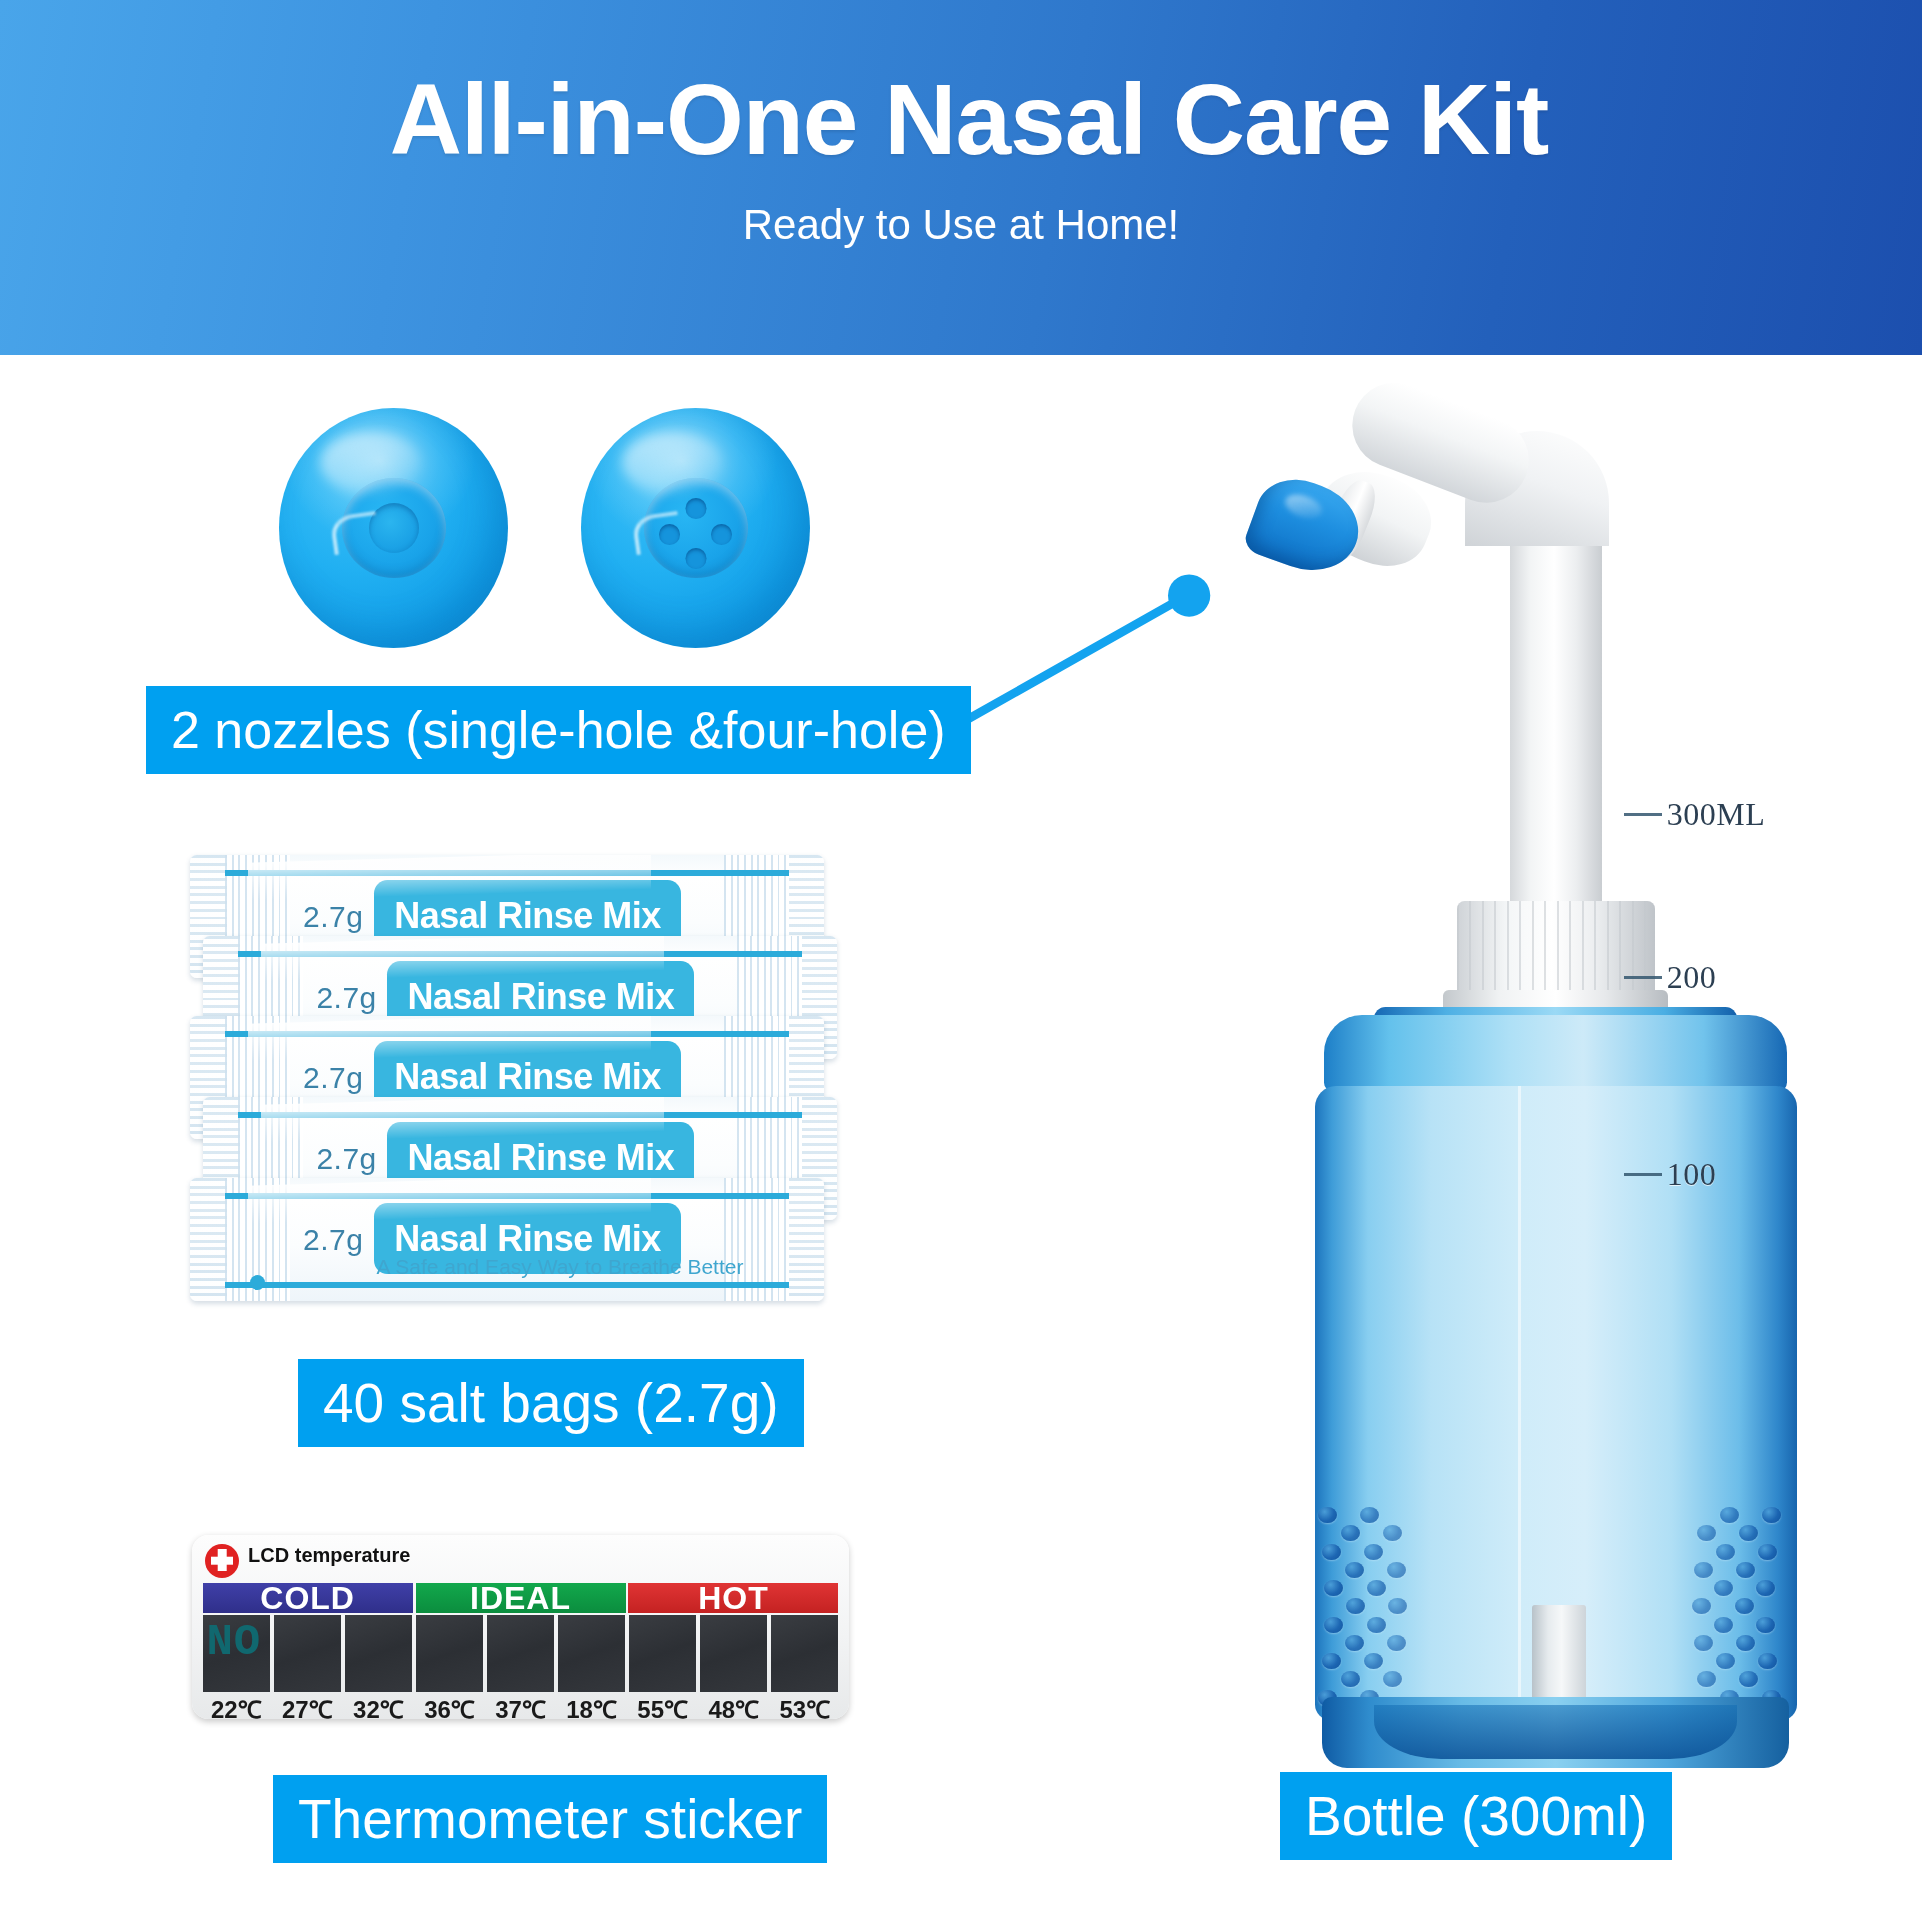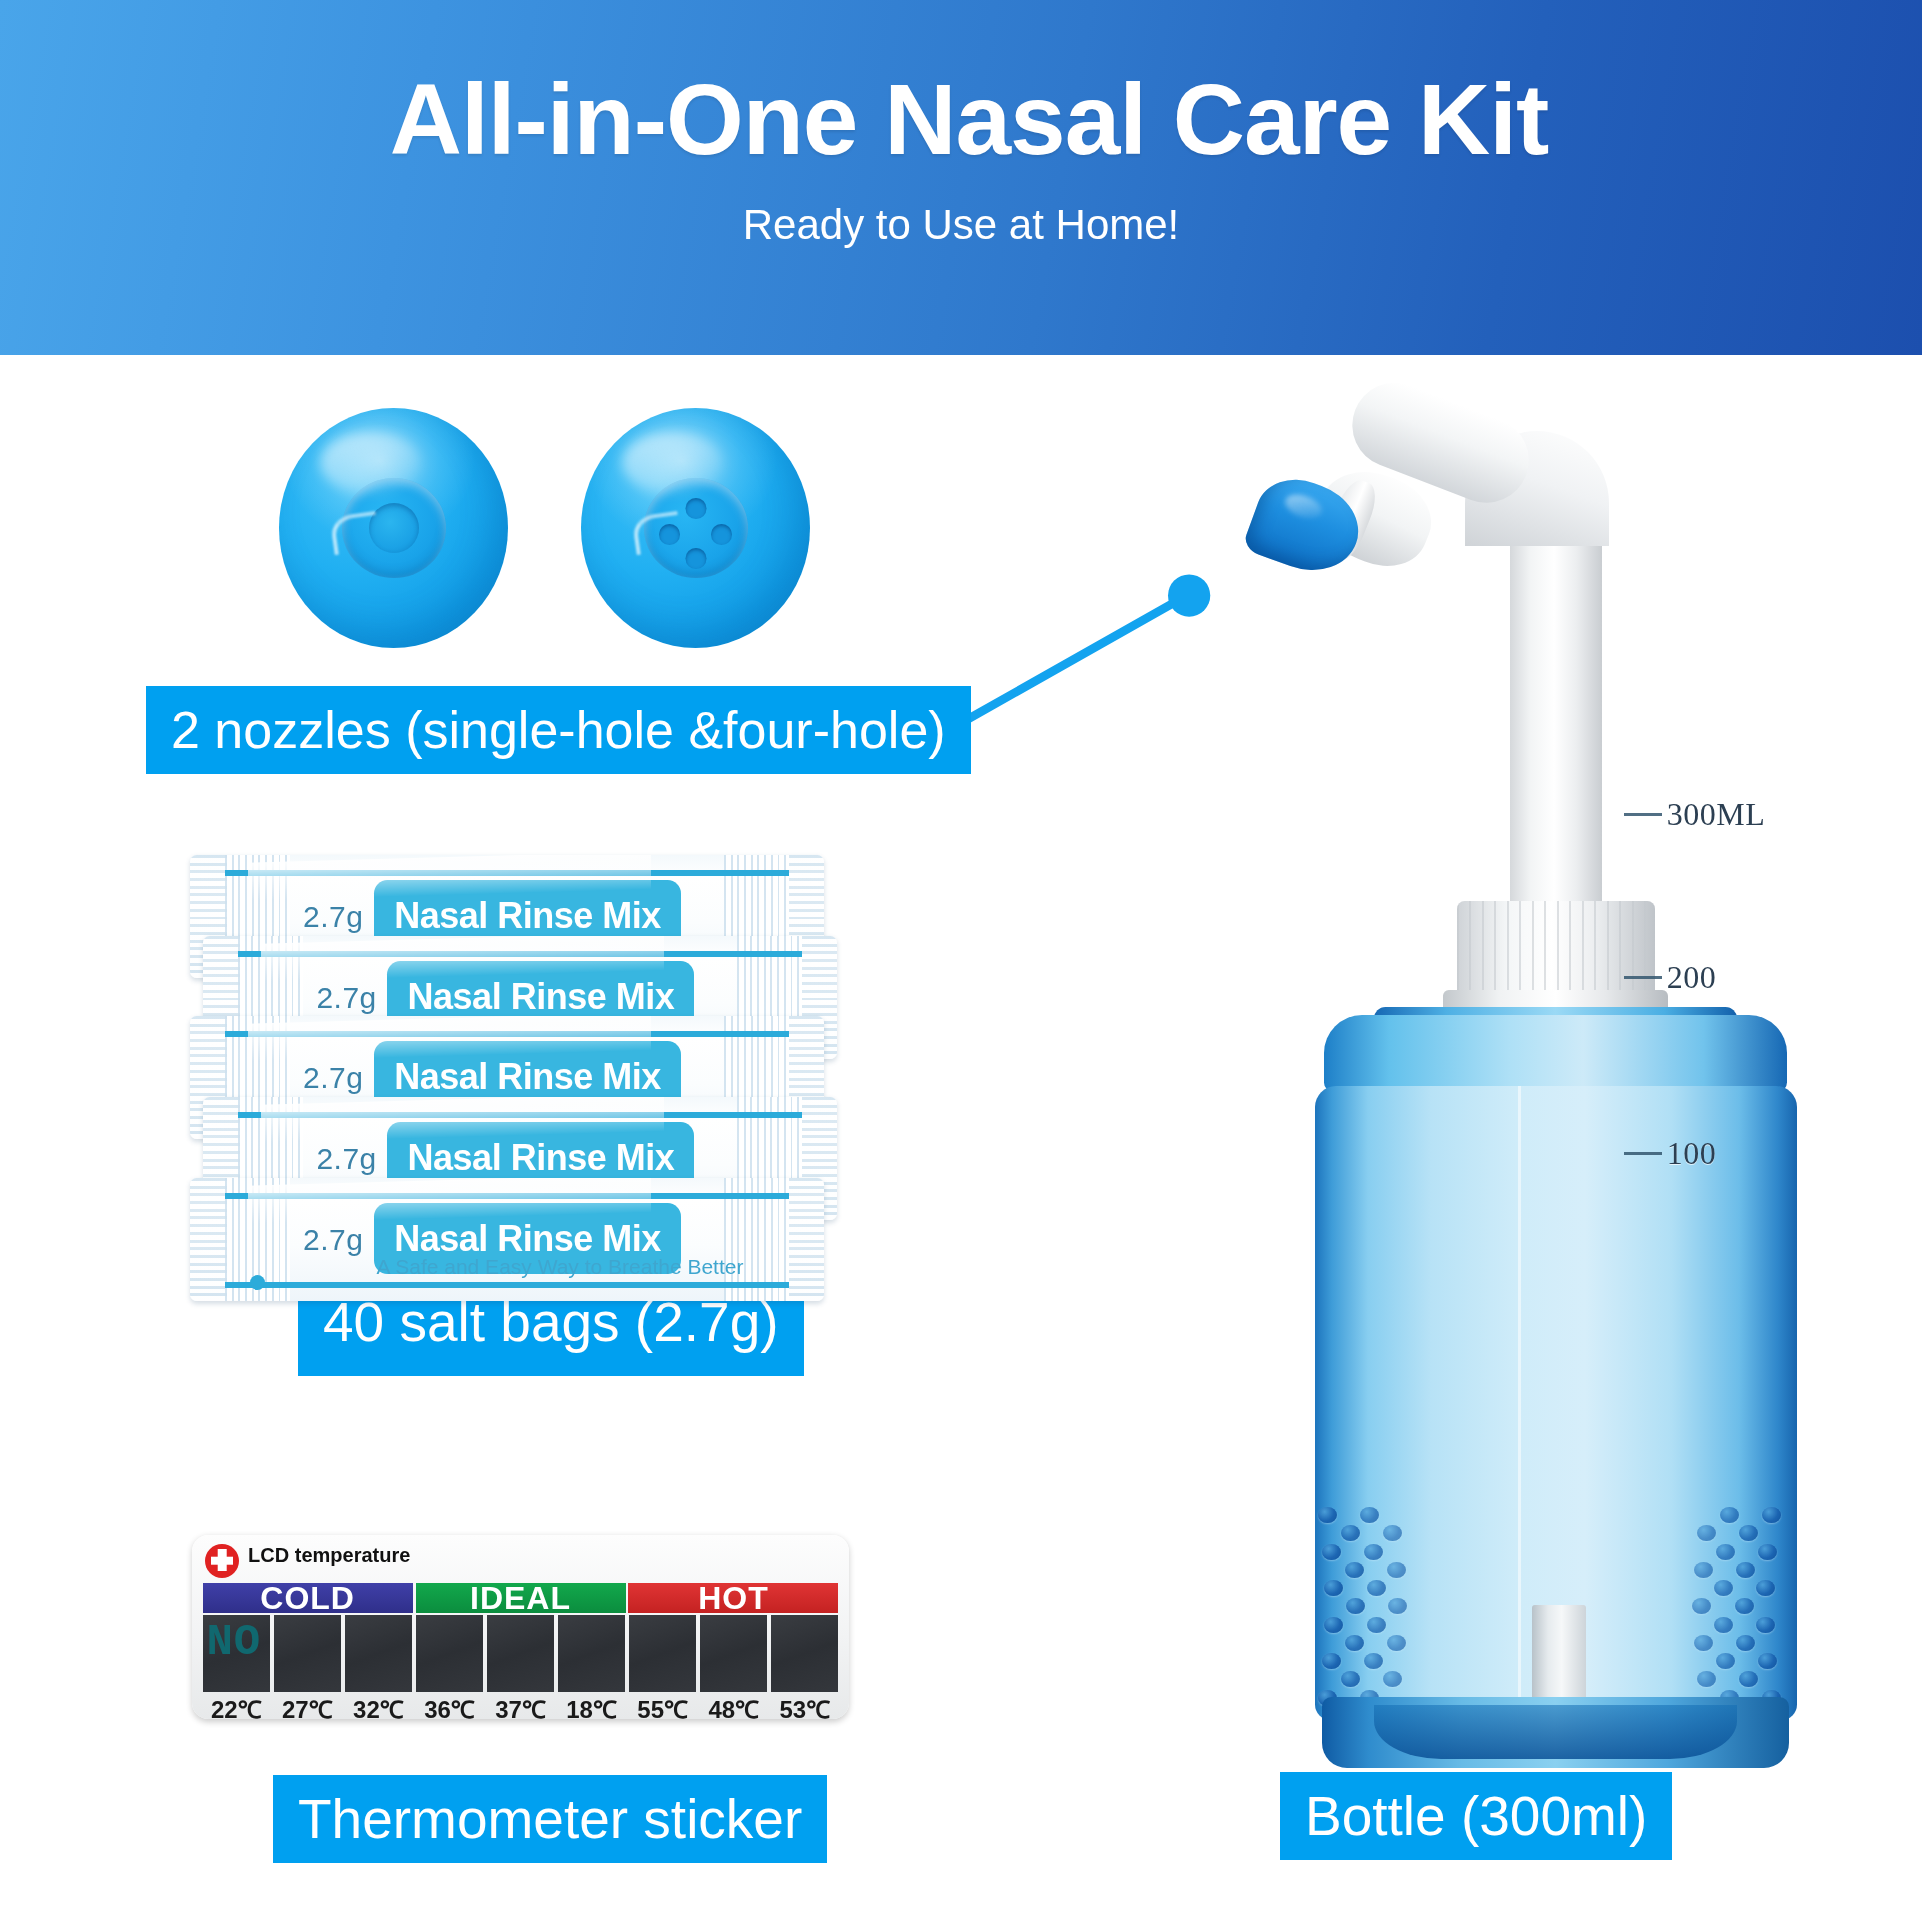--- a/index.html
+++ b/index.html
@@ -40,21 +40,21 @@
     position: absolute;
     background: #00A0F0;
     color: #ffffff;
     display: flex; align-items: center;
     font-size: 52px;
     line-height: 1;
     white-space: nowrap;
     padding: 0 25px;
   }
   #label-nozzles { left: 146px; top: 686px; height: 88px; font-size: 52px; }
-  #label-saltbags { left: 298px; top: 1268px; height: 108px; font-size: 55px; }
+  #label-saltbags { left: 298px; top: 1359px; height: 88px; font-size: 55px; }
   #label-thermometer { left: 273px; top: 1775px; height: 88px; font-size: 55px; }
   #label-bottle { left: 1280px; top: 1772px; height: 88px; font-size: 55px; }
 
   
   .leader { position: absolute; left: 0; top: 0; width: 1922px; height: 1922px;
             pointer-events: none; }
 
   
   .nozzle {
     position: absolute;
@@ -362,21 +362,21 @@
     color: #2c3f52; font-size: 32px; letter-spacing: 0.5px;
     font-family: "Liberation Serif", serif;
     text-shadow: 0 1px 0 rgba(255,255,255,0.7);
   }
   .measure .tick {
     display: inline-block; width: 38px; height: 2.9px;
     background: #32566f; margin-right: 4.8px; opacity: 0.85;
   }
   #m300 { left: 394px; top: 373px; }
   #m200 { left: 394px; top: 536px; }
-  #m100 { left: 394px; top: 712px; }
+  #m100 { left: 394px; top: 733px; }
 </style>
 </head>
 <body>
 
 <div class="header">
   <div class="header-title">All-in-One Nasal Care Kit</div>
   <div class="header-subtitle">Ready to Use at Home!</div>
 </div>
 
 <svg class="leader" viewBox="0 0 2001 2001">

